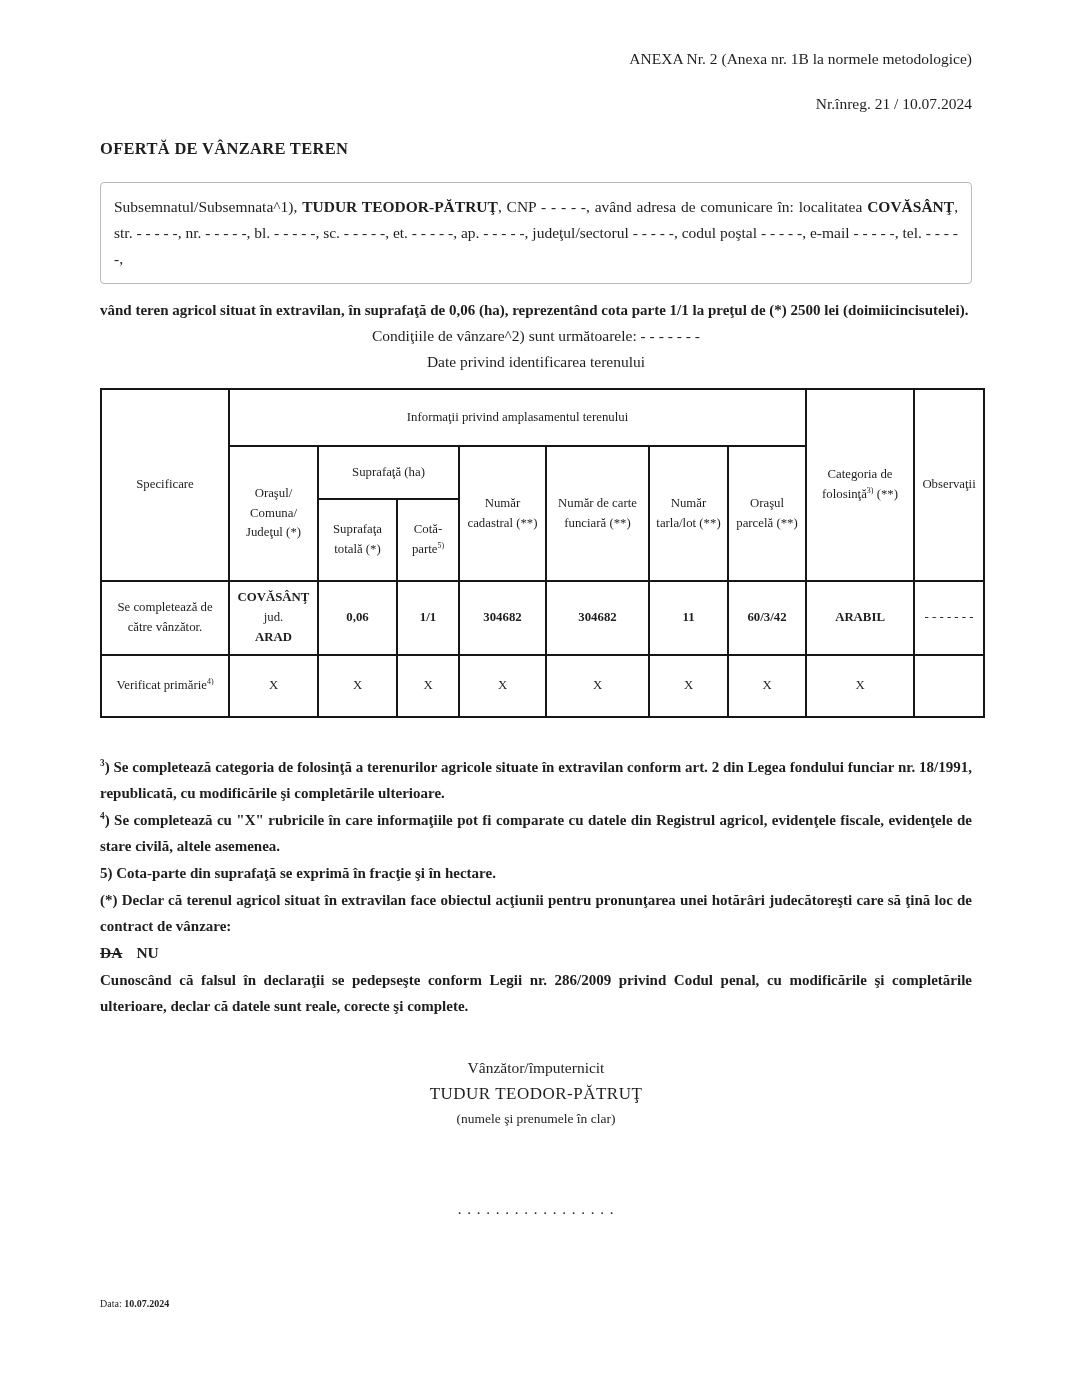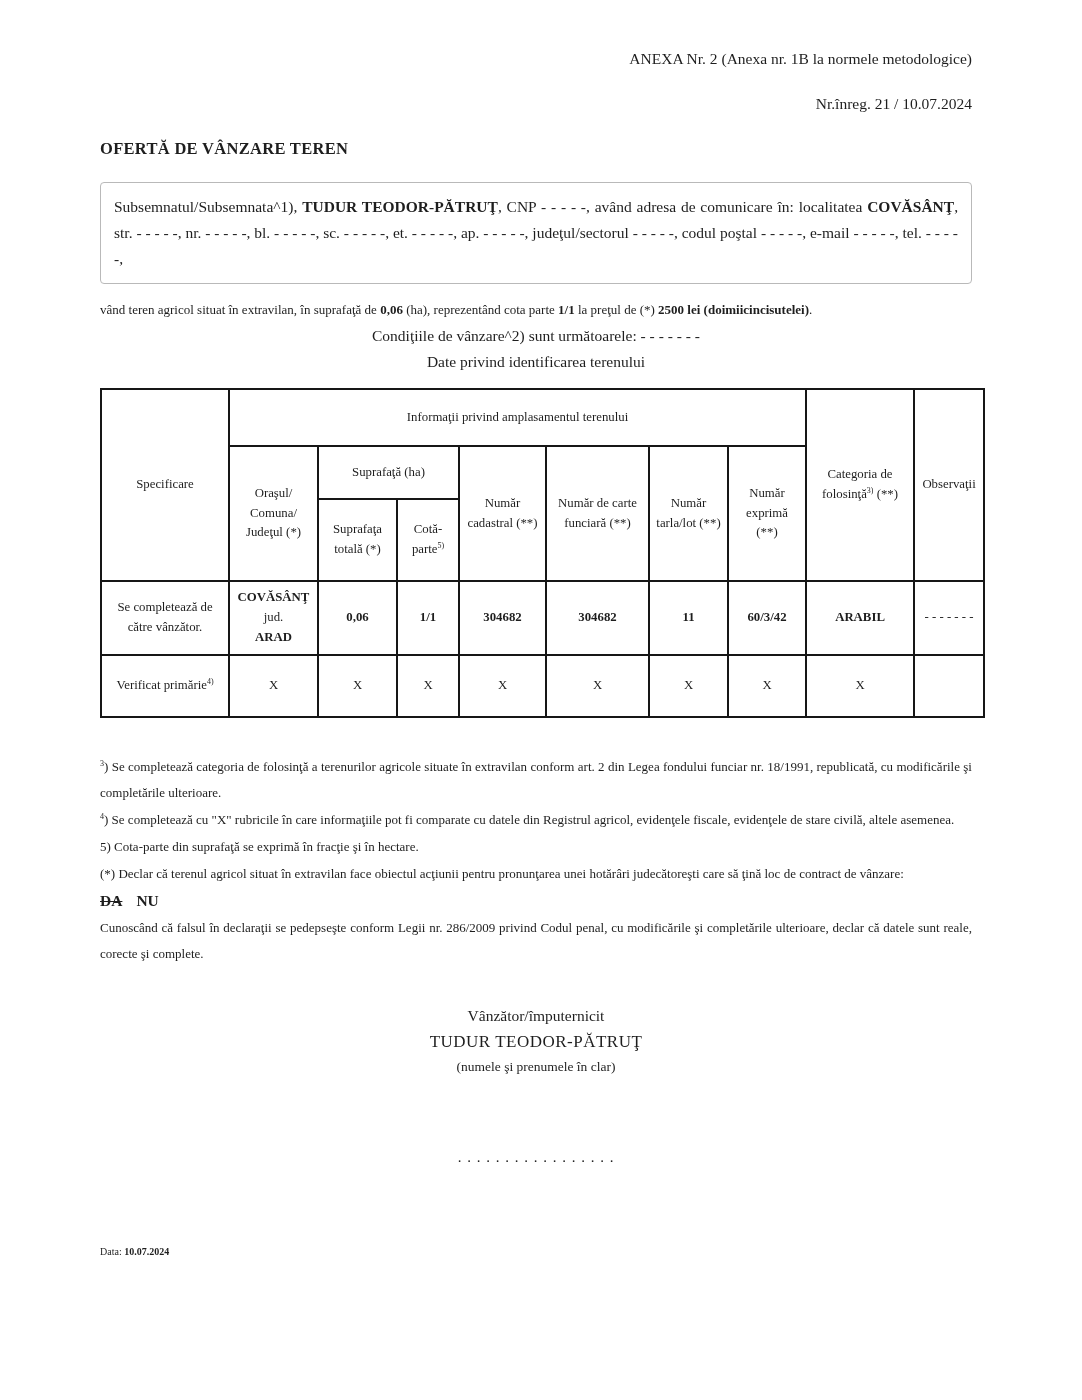--- a/index.html
+++ b/index.html
@@ -22,21 +22,21 @@
   }
   .declarant-box {
     margin-top: 23px;
     border: 1px solid #b9b9b9;
     border-radius: 4px;
     padding: 11px 13px;
     font-size: 15.5px;
     line-height: 26px;
     text-align: justify;
   }
-  .body-par { font-size: 13px; line-height: 26px; text-align: justify; }
+  .body-par { font-size: 15px; line-height: 26px; text-align: justify; font-weight: bold; }
   .offer-par { margin-top: 13px; }
   .plain-line { font-size: 15.5px; line-height: 26px; text-align: center; }
 
   table.land-table {
     margin-top: 13px;
     border-collapse: collapse;
     table-layout: fixed;
     width: 883px;
   }
   table.land-table td {
@@ -103,21 +103,21 @@
       <td colspan="7">Informaţii privind amplasamentul terenului</td>
       <td rowspan="3"><span>Categoria de folosinţă</span><sup>3)</sup><span> (**)</span></td>
       <td rowspan="3">Observaţii</td>
     </tr>
     <tr class="hr2">
       <td rowspan="2">Oraşul/ Comuna/ Judeţul (*)</td>
       <td colspan="2">Suprafaţă (ha)</td>
       <td rowspan="2">Număr cadastral (**)</td>
       <td rowspan="2">Număr de carte funciară (**)</td>
       <td rowspan="2">Număr tarla/lot (**)</td>
-      <td rowspan="2">Număr exprimă (**)</td>
+      <td rowspan="2">Oraşul parcelă (**)</td>
     </tr>
     <tr class="hr3">
       <td>Suprafaţa totală (*)</td>
       <td><span>Cotă-parte</span><sup>5)</sup></td>
     </tr>
     <tr class="dr">
       <td>Se completează de către vânzător.</td>
       <td>
             <b class="blk">COVĂSÂNŢ</b>
             <span class="blk">jud.</span>

